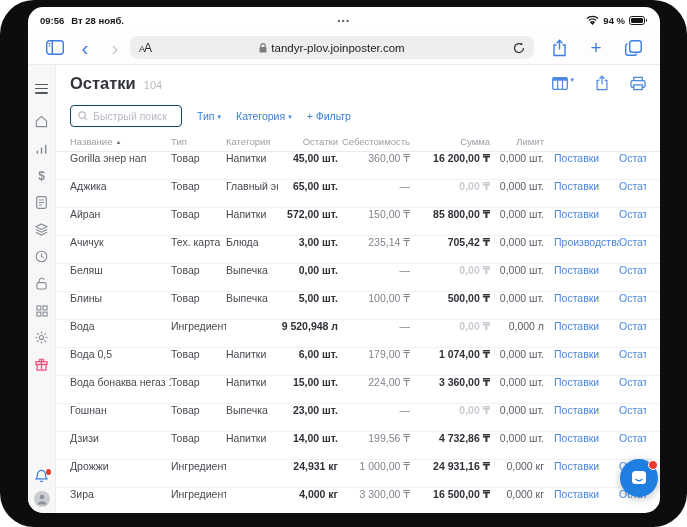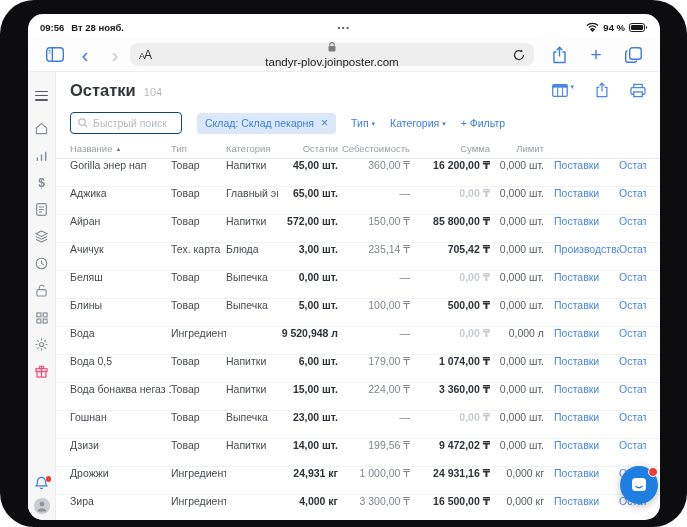--- a/index.html
+++ b/index.html
@@ -1,35 +1,35 @@
 <!DOCTYPE html>
 <html><head>
 <meta charset="utf-8">
 <style>
   html,body{margin:0;padding:0;background:#fff;font-family:"Liberation Sans","DejaVu Sans",sans-serif;}
   .stage{position:relative;width:687px;height:527px;background:#fff;overflow:hidden;}
   .frame{position:absolute;inset:0;background:#0d0d0f;border-radius:34px;}
-  .screen{position:absolute;left:28px;top:14px;width:632px;height:506px;background:#fff;border-radius:15px;overflow:hidden;}
+  .screen{position:absolute;left:28px;top:7px;width:632px;height:506px;background:#fff;border-radius:15px;overflow:hidden;}
 
   
   .status-bar{position:relative;height:22px;display:flex;align-items:center;padding:2px 12px 0 12px;font-size:9.5px;font-weight:700;color:#17181a;}
   .sb-left{display:flex;gap:7px;align-items:center;}
   .sb-center{position:absolute;left:0;right:0;text-align:center;color:#5a5a5e;font-size:8px;letter-spacing:1.5px;font-weight:900;}
   .sb-right{margin-left:auto;display:flex;gap:4px;align-items:center;}
 
   
   .toolbar{height:33px;display:flex;align-items:center;padding:0 12px;gap:0;background:#fdfdfd;border-bottom:1px solid #ececee;}
   .tool-btn{display:flex;align-items:center;justify-content:center;width:30px;height:26px;cursor:pointer;}
   .chev{font-size:21px;line-height:20px;font-weight:400;}
   .chev.back{color:#3d7de0;}
   .chev.fwd{color:#c9c9cd;}
   .url-bar{flex:1;max-width:404px;height:23px;margin:0 auto;background:#eeeeef;border-radius:8px;display:flex;align-items:center;padding:0 9px;position:relative;}
   .aa{font-size:12px;color:#2c2c2e;letter-spacing:-1px;}
   .aa .sm{font-size:9px;}
-  .url-center{position:absolute;left:0;right:0;display:flex;justify-content:center;align-items:center;gap:4px;font-size:11.5px;color:#1c1c1e;flex-direction:column;}
+  .url-center{position:absolute;left:0;right:0;display:flex;justify-content:center;align-items:center;gap:4px;font-size:11.5px;color:#1c1c1e;}
   .reload{margin-left:auto;z-index:2;}
   .right-tools{display:flex;gap:7px;margin-left:10px;}
   .plus{color:#3d7de0;font-size:19px;font-weight:400;line-height:16px;}
 
   
   .app{display:flex;height:451px;}
   .app-sidebar{width:28px;background:#f7f7f8;border-right:1px solid #ececee;display:flex;flex-direction:column;align-items:center;padding-top:16px;box-sizing:border-box;}
   .hamburger{width:13px;cursor:pointer;margin-bottom:18px;}
   .hamburger span{display:block;height:1.6px;background:#54585f;margin:2.6px 0;border-radius:1px;}
   .side-nav{display:flex;flex-direction:column;gap:12px;align-items:center;}
@@ -330,24 +330,20 @@
         <div class="filter-bar">
           <div class="search-box">
             <span>
                 <svg width="10" height="10" viewBox="0 0 11 11">
                   <circle cx="4.5" cy="4.5" r="3.6" fill="none" stroke="#b5b9c0" stroke-width="1.3"></circle>
                   <line x1="7.2" y1="7.2" x2="10" y2="10" stroke="#b5b9c0" stroke-width="1.3"></line>
                 </svg>
               </span>
             <span>Быстрый поиск</span>
           </div>
-          <div class="chip">
-            <span>Склад: Склад пекарня</span>
-            <span class="chip-x">×</span>
-          </div>
           <div class="dd">
             <span>Тип</span>
             <span class="caret">▾</span>
           </div>
           <div class="dd">
             <span>Категория</span>
             <span class="caret">▾</span>
           </div>
           <div class="add-filter">+ Фильтр</div>
         </div>
@@ -484,21 +480,21 @@
     <div class="cell c-supply link">Поставки</div>
     <div class="cell c-rlink link">Остатки</div>
   </div>
 
   <div class="trow">
     <div class="cell c-name">Дзизи</div>
     <div class="cell c-type">Товар</div>
     <div class="cell c-cat">Напитки</div>
     <div class="cell c-stock">14,00 шт.</div>
     <div class="cell c-cost">199,56 ₸</div>
-    <div class="cell c-sum">9 472,02 ₸</div>
+    <div class="cell c-sum">4 732,86 ₸</div>
     <div class="cell c-limit">0,000 шт.</div>
     <div class="cell c-supply link">Поставки</div>
     <div class="cell c-rlink link">Остатки</div>
   </div>
 
   <div class="trow">
     <div class="cell c-name">Дрожжи</div>
     <div class="cell c-type">Ингредиент</div>
     <div class="cell c-cat"></div>
     <div class="cell c-stock">24,931 кг</div>

